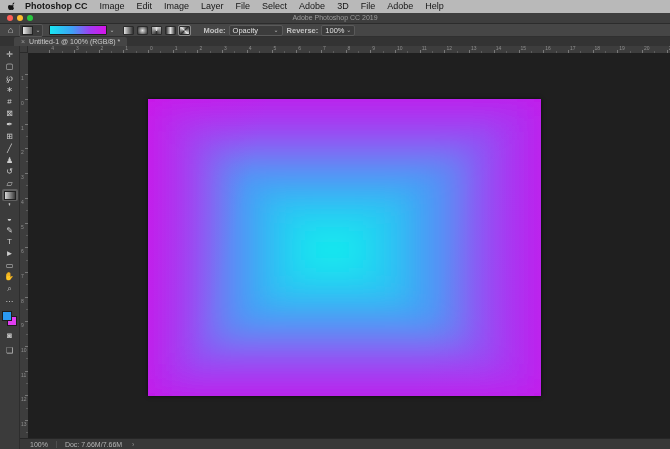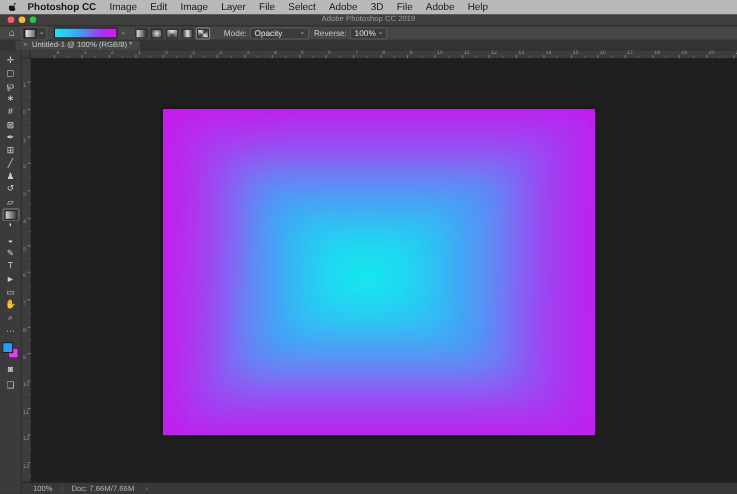--- a/index.html
+++ b/index.html
@@ -26,21 +26,21 @@
   .home{margin:0 6px 0 8px;font-size:9px;color:#d8d8d8;line-height:12px;}
   .presetbtn{display:flex;align-items:center;gap:2px;background:#3c3c3c;border:1px solid #585858;
     border-radius:2px;padding:1px 2px;margin-right:6px;}
   .presetthumb{width:9px;height:7px;background:linear-gradient(90deg,#e8e8e8,#6a6a6a);border:1px solid #222;}
   .caret{font-size:6px;color:#bdbdbd;line-height:6px;}
   .gradpreview{width:56px;height:8px;border:1px solid #1f1f1f;border-radius:1px;}
   .gradcaret{margin:0 8px 0 2px;}
   .gtypes{display:flex;gap:3px;margin-right:10px;}
   .gtype{width:11px;height:9px;border:1px solid #2a2a2a;border-radius:1px;box-sizing:border-box;}
   .gtype.sel{outline:1px solid #8a8a8a;background-color:#5c5c5c;}
-  .optlabel{margin:0 3px 0 4px;color:#c3c3c3;}
+  .optlabel{margin:0 3px 0 4px;color:#c3c3c3;font-weight:bold;}
   .selbox{display:flex;align-items:center;justify-content:space-between;background:#3c3c3c;
     border:1px solid #5a5a5a;border-radius:2px;height:9px;padding:0 3px;color:#e0e0e0;}
   .mode-box{width:46px;} .opacity-box{width:26px;}
   .cbgroup{display:flex;align-items:center;margin-left:8px;gap:3px;}
   .cb{width:6px;height:6px;border:1px solid #7a7a7a;background:#353535;border-radius:1px;
     display:inline-flex;align-items:center;justify-content:center;font-size:6px;color:#e8e8e8;line-height:6px;}
 
   
   .tabbar{position:absolute;left:0;top:37px;width:670px;height:9px;background:#333333;border-bottom:1px solid #282828;}
   .tab{position:absolute;left:14px;top:0;height:9px;background:#454545;border-radius:2px 2px 0 0;

